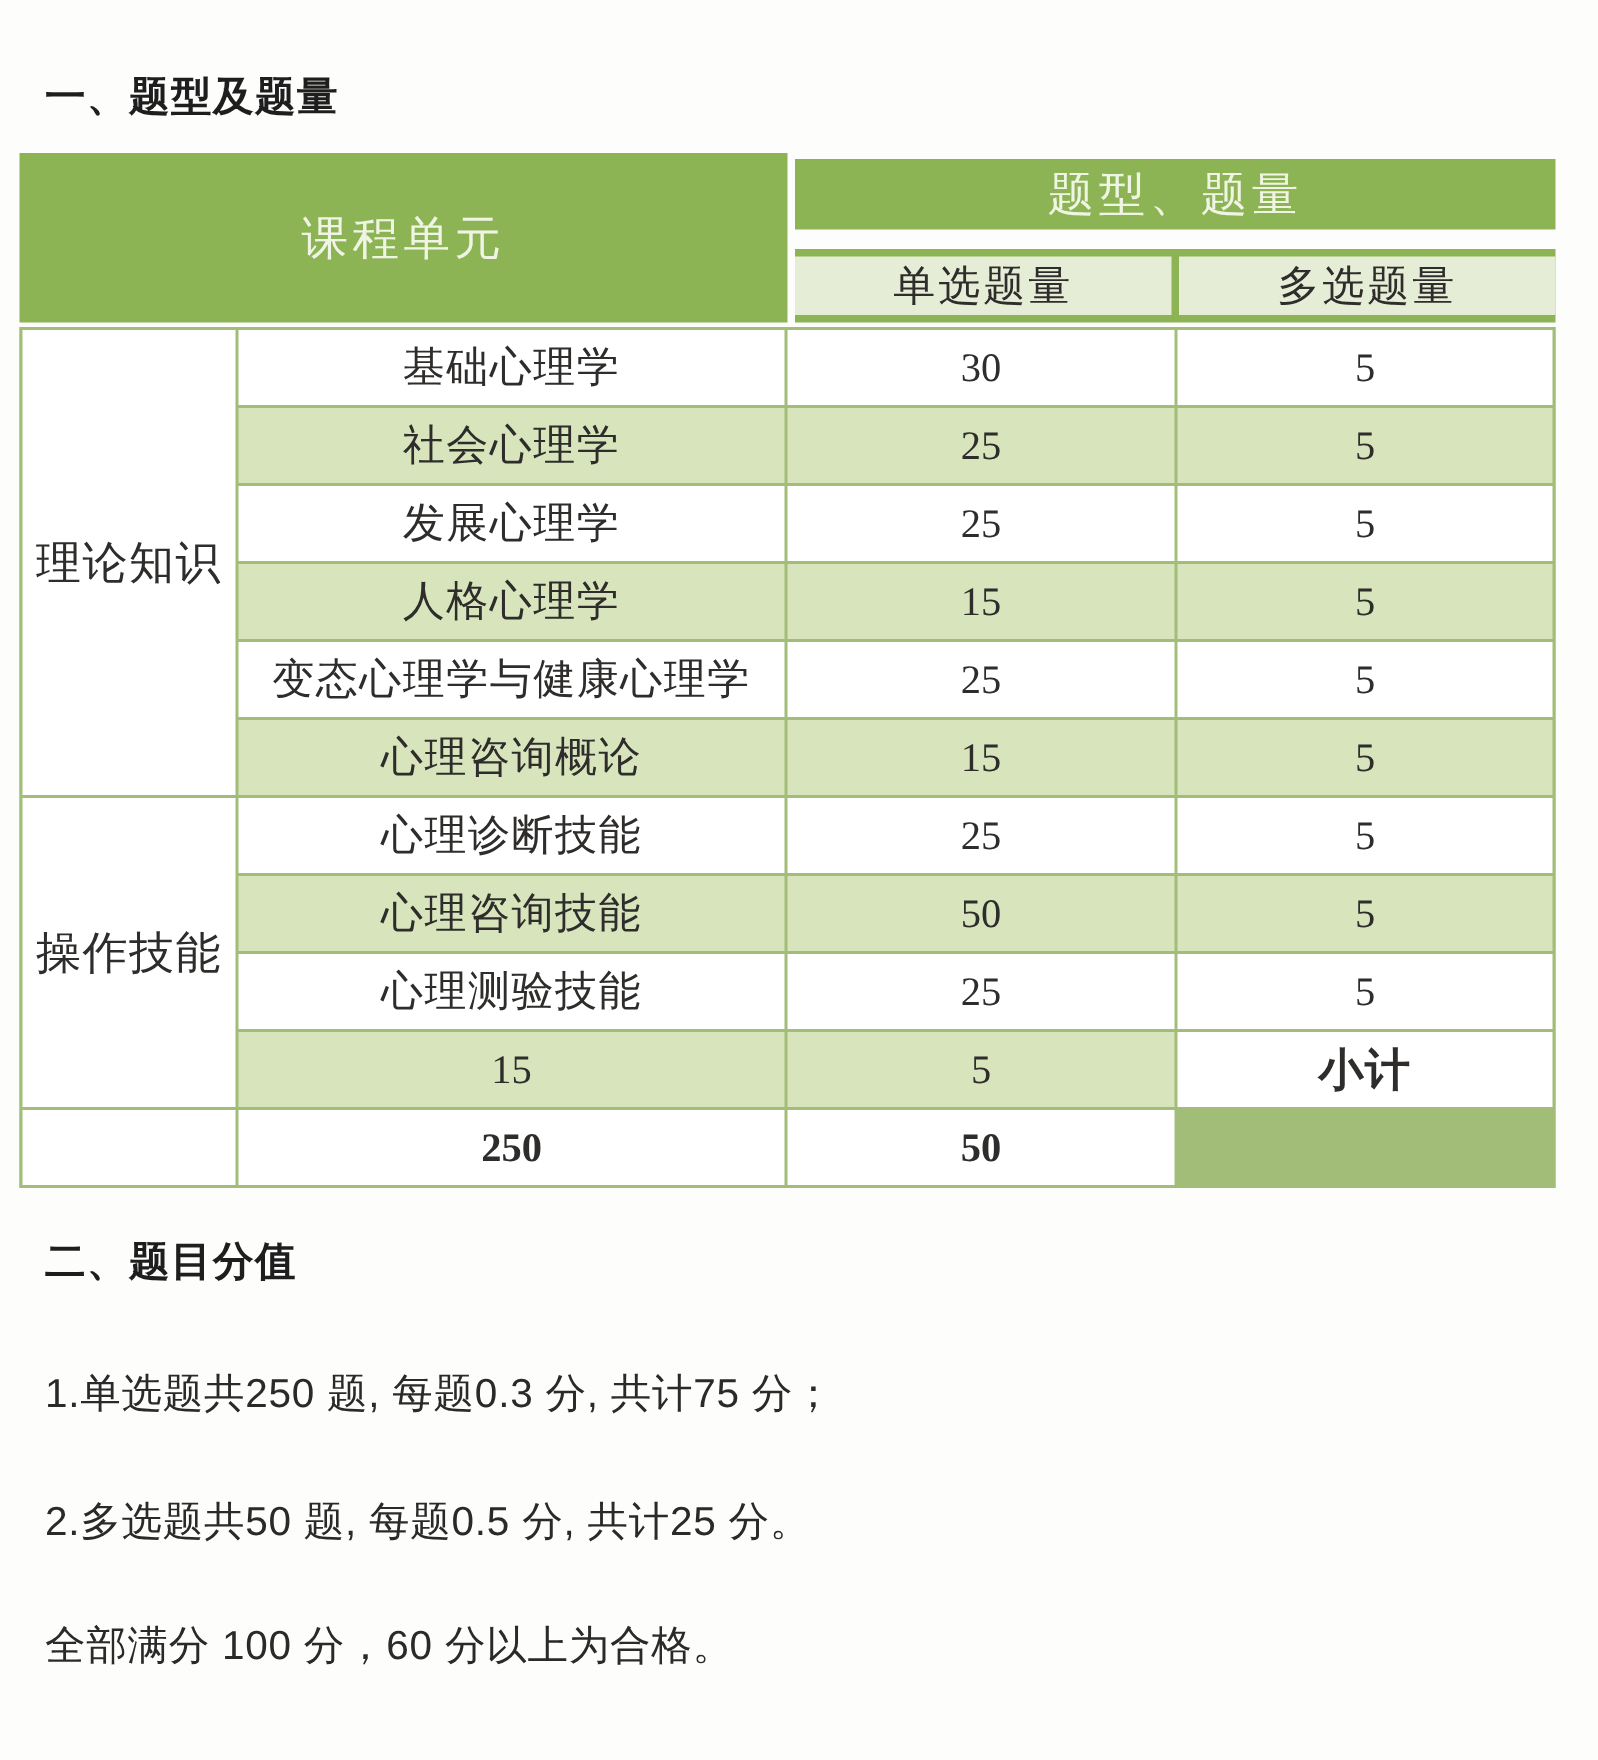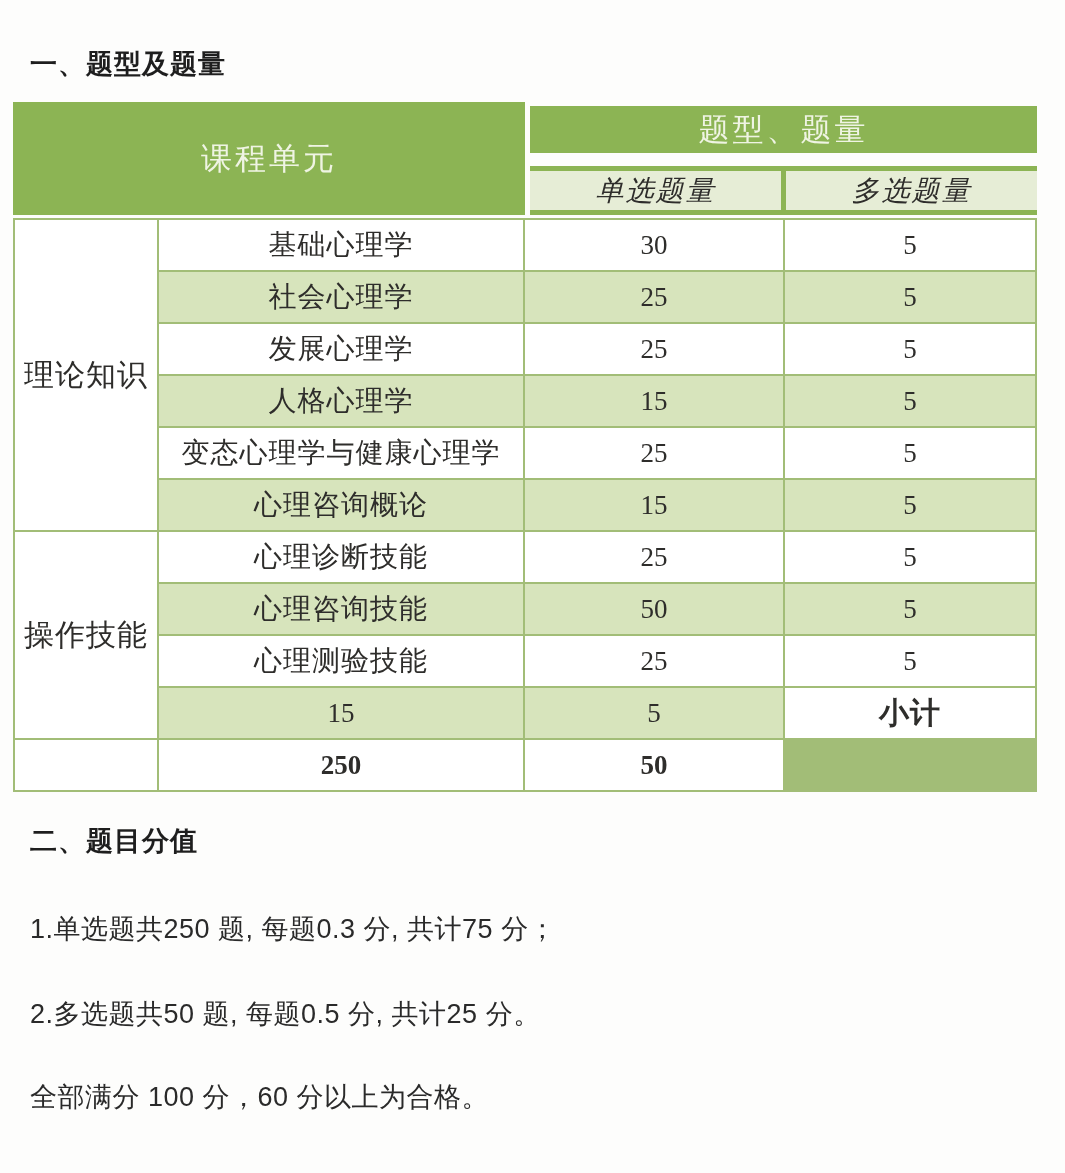--- a/index.html
+++ b/index.html
@@ -84,21 +84,20 @@
     font-size:31px;
     letter-spacing:3px;
   }
   .th-subrow{
     margin-top:13px;       
     flex:1;
     background:var(--green);
     display:flex;
     gap:5px;
     padding:5px 0;
-    font-style:italic;
   }
   .th-sub{
     flex:1;
     background:var(--sub-green);
     display:flex;
     align-items:center;
     justify-content:center;
     font-size:28px;
     color:var(--table-ink);
     letter-spacing:2px;

